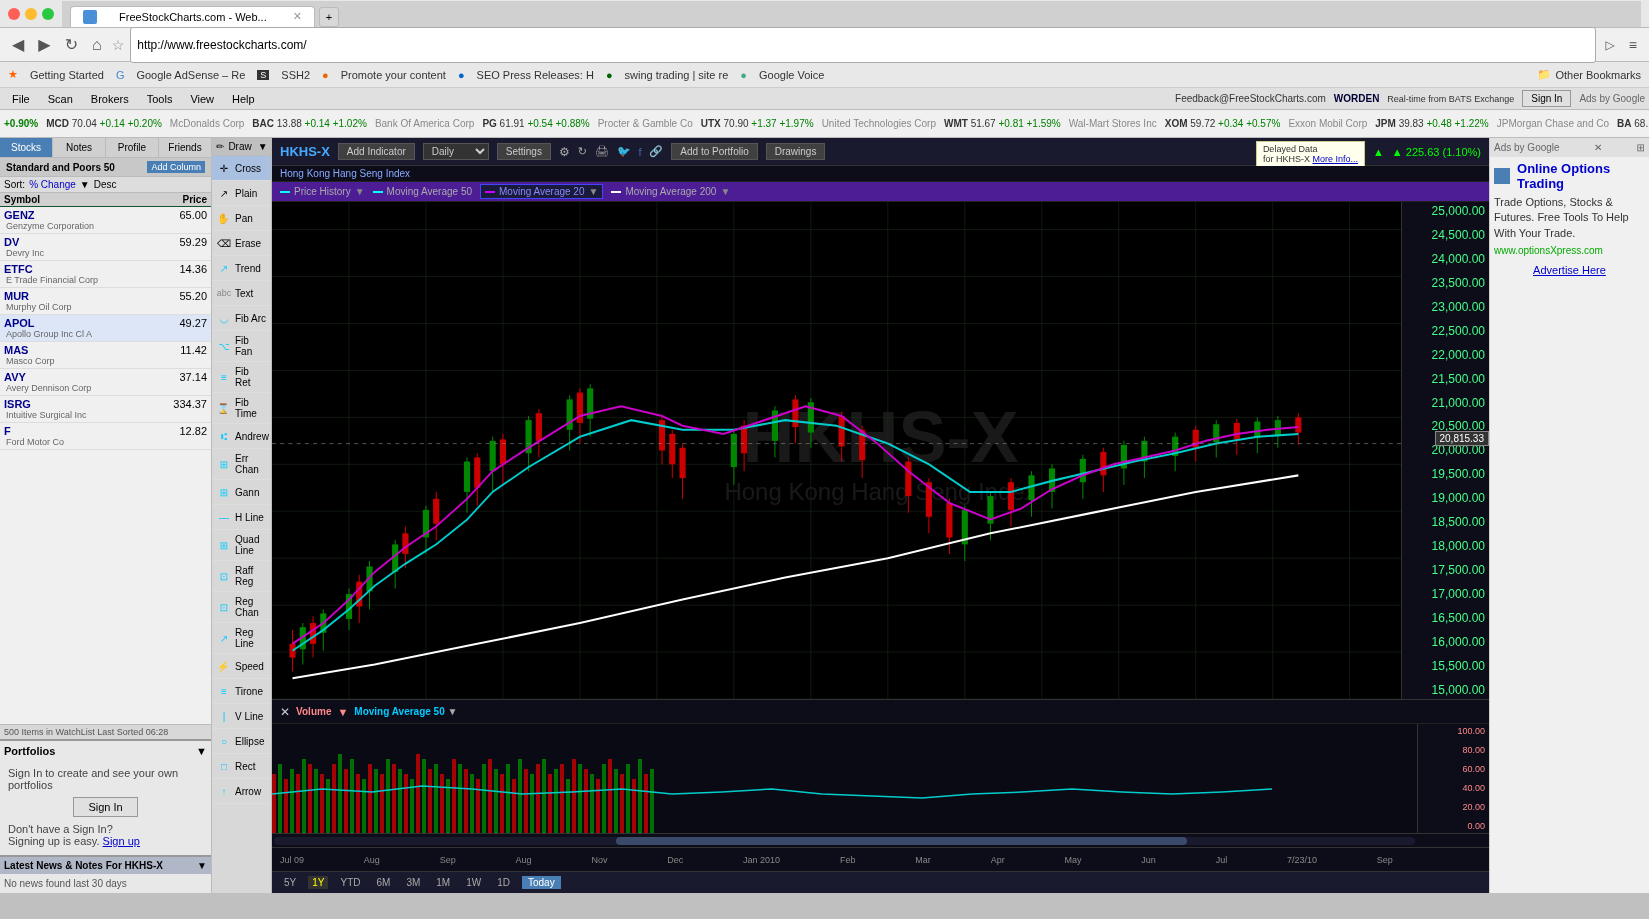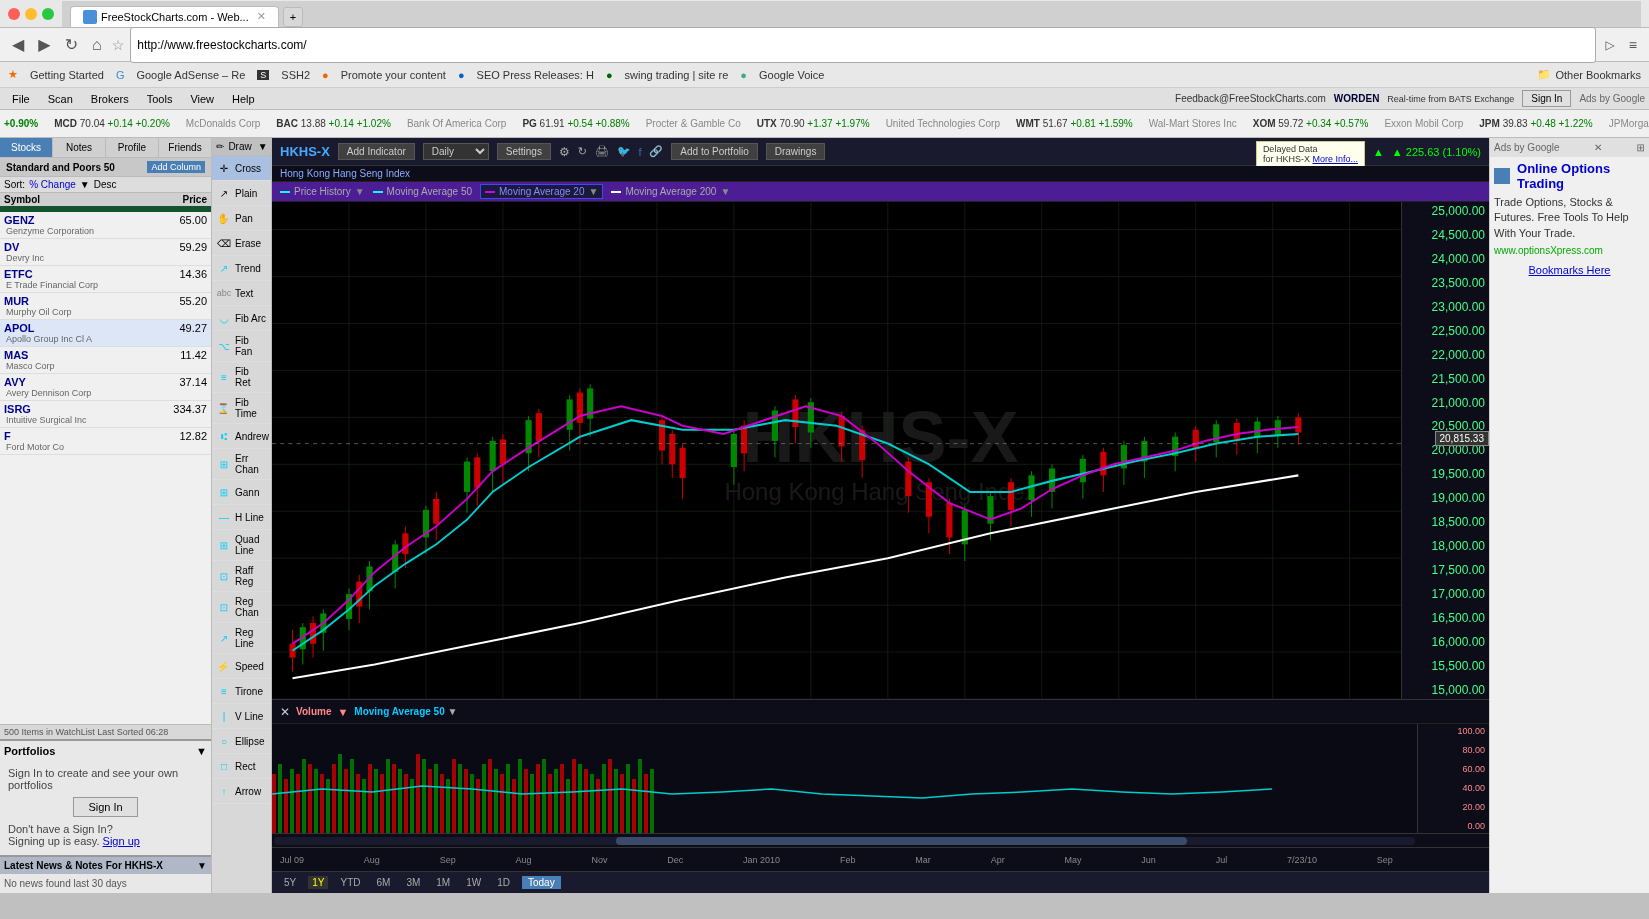--- a/index.html
+++ b/index.html
@@ -7,49 +7,49 @@
 
     
     .browser-chrome { background: #ddd; width: 100%; }
     .title-bar { background: #e8e8e8; height: 28px; display: flex; align-items: center; padding: 0 8px; gap: 8px; border-bottom: 1px solid #bbb; }
     .window-controls { display: flex; gap: 5px; }
     .win-btn { width: 12px; height: 12px; border-radius: 50%; border: none; cursor: pointer; }
     .win-close { background: #ff5f57; }
     .win-min { background: #febc2e; }
     .win-max { background: #28c840; }
     .tab-bar { background: #d0d0d0; height: 26px; display: flex; align-items: flex-end; padding: 0 8px; }
-    .tab { background: #f0f0f0; border: 1px solid #bbb; border-bottom: none; padding: 3px 12px; font-size: 11px; border-radius: 4px 4px 0 0; display: flex; align-items: center; gap: 4px; }
+    .tab { background: #f0f0f0; border: 1px solid #bbb; border-bottom: none; padding: 3px 12px; font-size: 11px; border-radius: 4px 4px 0 0; display: flex; align-items: center; gap: 22px; }
     .tab.active { background: #fff; }
     .tab-favicon { width: 14px; height: 14px; background: #4a90d9; border-radius: 2px; }
     .nav-bar { background: #f0f0f0; height: 34px; display: flex; align-items: center; padding: 0 8px; gap: 6px; border-bottom: 1px solid #bbb; }
     .nav-btn { background: none; border: none; font-size: 16px; cursor: pointer; color: #555; padding: 2px 4px; }
     .url-bar { flex: 1; height: 36px; border: 1px solid #aaa; background: white; padding: 0 6px; font-size: 12px; border-radius: 3px; }
     .bookmarks-bar { background: #e8e8e8; height: 26px; display: flex; align-items: center; padding: 0 8px; gap: 12px; border-bottom: 1px solid #ccc; font-size: 11px; overflow: hidden; }
     .bookmark-item { display: flex; align-items: center; gap: 4px; color: #333; cursor: pointer; white-space: nowrap; }
 
     
     .app { display: flex; flex-direction: column; height: calc(919px - 114px); background: #c8c8c8; }
     .menu-bar { background: #e0e0e0; height: 22px; display: flex; align-items: center; padding: 0 4px; gap: 2px; border-bottom: 1px solid #bbb; }
     .menu-item { padding: 2px 8px; font-size: 11px; cursor: pointer; }
     .ticker-bar { background: #f0f0f0; height: 28px; display: flex; align-items: center; font-size: 10px; overflow: hidden; border-bottom: 1px solid #bbb; padding: 0 4px; gap: 8px; }
-    .ticker-item { white-space: nowrap; color: #333; margin-left: 8px; }
+    .ticker-item { white-space: nowrap; color: #333; }
     .ticker-item .change-pos { color: #008000; }
 
     
     .main-area { display: flex; flex: 1; overflow: hidden; }
 
     
     .left-sidebar { width: 212px; background: #86efac; border-right: 1px solid #bbb; display: flex; flex-direction: column; }
     .sidebar-tabs { display: flex; background: #d0d0d0; border-bottom: 1px solid #bbb; }
     .sidebar-tab { flex: 1; text-align: center; padding: 4px 2px; font-size: 10px; cursor: pointer; border-right: 1px solid #bbb; }
     .sidebar-tab.active { background: #4a7fb5; color: white; }
     .sidebar-tab:last-child { border-right: none; }
     .watchlist-header { background: #c8c8c8; padding: 3px 6px; font-size: 10px; font-weight: bold; border-bottom: 1px solid #bbb; display: flex; justify-content: space-between; align-items: center; }
     .sort-bar { display: flex; align-items: center; gap: 4px; padding: 2px 4px; background: #ddd; border-bottom: 1px solid #bbb; font-size: 10px; }
-    .column-headers { display: flex; background: #d0d0d0; border-bottom: 6px solid #14532d; padding: 1px 4px; font-size: 10px; font-weight: bold; }
+    .column-headers { display: flex; background: #d0d0d0; border-bottom: 1px solid #14532d; padding: 1px 4px; font-size: 10px; font-weight: bold; }
     .col-symbol { flex: 1; }
     .col-price { width: 55px; text-align: right; }
     .stock-list { flex: 1; overflow-y: auto; background: #f0f0f0; }
     .stock-row { padding: 2px 4px; border-bottom: 1px solid #ddd; cursor: pointer; }
     .stock-row-top { display: flex; align-items: center; }
     .stock-symbol { font-weight: bold; color: #00008b; font-size: 11px; flex: 1; }
     .stock-price { width: 55px; text-align: right; font-size: 11px; }
     .stock-company { color: #666; font-size: 9px; padding-left: 2px; }
     .watchlist-footer { font-size: 9px; color: #555; padding: 2px 4px; background: #d8d8d8; border-top: 1px solid #bbb; }
 
@@ -839,17 +839,17 @@
         <span style="cursor:pointer;">⊞</span>
       </div>
       <div class="ads-section">
         <div style="width:16px; height:16px; background:#4a7fb5; display:inline-block; margin-right:4px; vertical-align:middle;"></div>
         <div class="ad-title" style="display:inline-block; vertical-align:middle;">
           <span>Online Options</span>
           <span>Trading</span>
         </div>
         <div class="ad-text">Trade Options, Stocks &amp; Futures. Free Tools To Help With Your Trade.</div>
         <div class="ad-url" style="cursor:pointer;">www.optionsXpress.com</div>
-        <div class="advertise-here">Bookmarks Here</div>
+        <div class="advertise-here">Advertise Here</div>
       </div>
     </div>
   </div>
 </div>
 
 </body></html>

